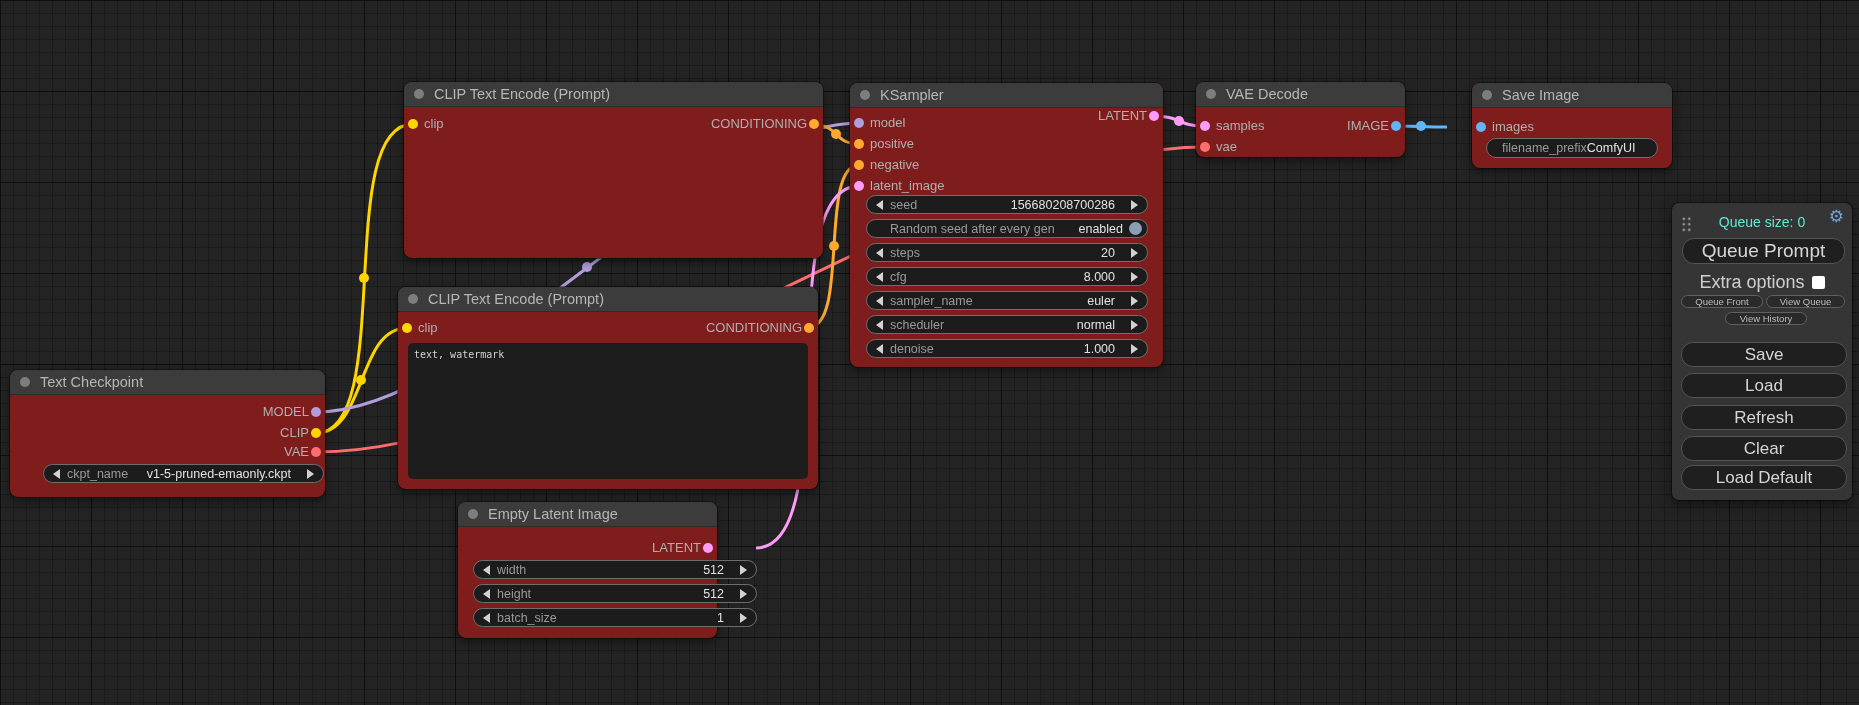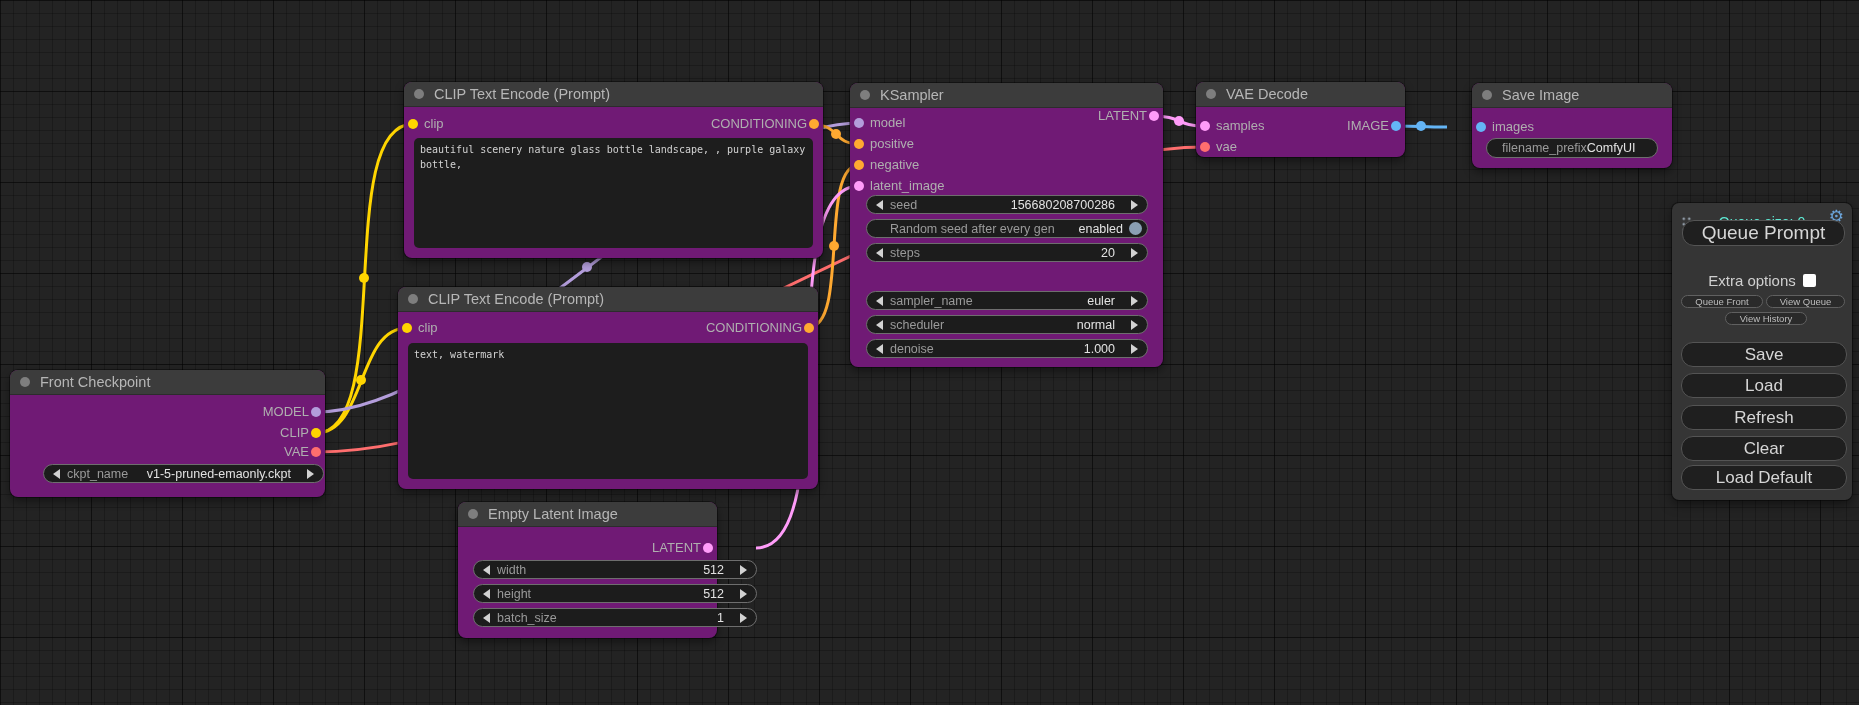--- a/index.html
+++ b/index.html
@@ -10,21 +10,21 @@
     background-image:
       linear-gradient(rgba(0,0,0,0.45) 0 1px, transparent 1px),
       linear-gradient(90deg, rgba(0,0,0,0.45) 0 1px, transparent 1px),
       linear-gradient(rgba(0,0,0,0.22) 0 1px, transparent 1px),
       linear-gradient(90deg, rgba(0,0,0,0.22) 0 1px, transparent 1px);
     background-size:91px 91px, 91px 91px, 13px 13px, 13px 13px;
   }
   .wires{position:absolute;left:0;top:0;z-index:1;}
   .wires path{fill:none;stroke-width:3;}
   .node{
-    position:absolute;background:#701a75;border-radius:8px;z-index:2;
+    position:absolute;background:#7f1d1d;border-radius:8px;z-index:2;
     box-shadow:0 0 0 1px rgba(0,0,0,0.4), 0 4px 10px rgba(0,0,0,0.45);
   }
   .ntitle{
     height:24px;background:#3c3c3c;border-radius:8px 8px 0 0;
     border-bottom:1px solid #2c2c2c;display:flex;align-items:center;
     color:#b6b6b6;font-size:14.5px;
   }
   .tdot{width:10px;height:10px;border-radius:50%;background:#7e7e7e;margin:0 10px 0 10px;flex:0 0 auto;}
   .srow{position:absolute;left:0;right:0;height:16px;line-height:16px;font-size:13px;color:#afafaf;}
   .sdot{position:absolute;width:10px;height:10px;border-radius:50%;top:3px;}
@@ -58,21 +58,21 @@
     background-image:radial-gradient(#8f9aa5 1.1px, transparent 1.6px);
     background-size:5.5px 5.5px;background-position:0 0;
   }
   .gear{position:absolute;right:8px;top:5px;font-size:17px;line-height:17px;}
   .qbtn{
     position:absolute;left:9px;width:166px;height:25px;background:#1f1f1f;
     border:1px solid #545454;border-radius:12px;color:#d6d6d6;
     display:flex;align-items:center;justify-content:center;font-size:17px;box-sizing:border-box;
   }
   .qbtn.big{height:26px;font-size:19px;left:10px;width:163px;}
-  .extra{position:absolute;left:0;right:0;top:69px;display:flex;align-items:center;justify-content:center;gap:7px;color:#cfcfcf;font-size:15px;}
+  .extra{position:absolute;left:0;right:0;top:69px;display:flex;align-items:center;justify-content:center;gap:7px;color:#cfcfcf;font-size:18px;}
   .cb{width:13px;height:13px;border-radius:2px;display:inline-block;}
   .sbtn{
     position:absolute;height:13px;background:#2a2a2a;border:1px solid #606060;border-radius:7px;
     color:#bdbdbd;font-size:9.5px;display:flex;align-items:center;justify-content:center;box-sizing:border-box;
   }
 </style>
 </head>
 <body>
 
 <svg class="wires" width="1859" height="705">
@@ -110,21 +110,21 @@
   </g>
   <g>
     <path d="M1396,126 C1422,126 1421,127 1447,127" stroke="#64B5F6"></path>
     <circle cx="1421" cy="126" r="5" fill="#64B5F6"></circle>
   </g>
 </svg>
 
 <div class="node" style="left:10px;top:370px;width:315px;height:127px">
   <div class="ntitle">
     <span class="tdot"></span>
-    <span>Front Checkpoint</span>
+    <span>Text Checkpoint</span>
   </div>
   <div class="srow" style="top:34px">
     <span class="slab out">MODEL</span>
     <span class="sdot out" style="background: rgb(179, 157, 219);"></span>
   </div>
   <div class="srow" style="top:55px">
     <span class="slab out">CLIP</span>
     <span class="sdot out" style="background: rgb(255, 213, 0);"></span>
   </div>
   <div class="srow" style="top:74px">
@@ -143,21 +143,20 @@
   <div class="ntitle">
     <span class="tdot"></span>
     <span>CLIP Text Encode (Prompt)</span>
   </div>
   <div class="srow" style="top:34px">
     <span class="sdot in" style="background: rgb(255, 213, 0);"></span>
     <span class="slab in">clip</span>
     <span class="slab out">CONDITIONING</span>
     <span class="sdot out" style="background: rgb(255, 169, 49);"></span>
   </div>
-  <div class="prompt" style="left:10px;top:56px;width:399px;height:110px">beautiful scenery nature glass bottle landscape, , purple galaxy bottle,</div>
 </div>
 
 <div class="node" style="left:398px;top:287px;width:420px;height:202px">
   <div class="ntitle">
     <span class="tdot"></span>
     <span>CLIP Text Encode (Prompt)</span>
   </div>
   <div class="srow" style="top:33px">
     <span class="sdot in" style="background: rgb(255, 213, 0);"></span>
     <span class="slab in">clip</span>
@@ -232,20 +231,26 @@
     <span style="margin-left:14px">Random seed after every gen</span>
     <span class="wval" style="margin-right:4px">enabled</span>
     <span class="toggle" style="background: rgb(138, 159, 180);"></span>
   </div>
   <div class="pill" style="left:16px;top:160px;width:282px">
     <span class="arrL"></span>
     <span>steps</span>
     <span class="wval">20</span>
     <span class="arrR"></span>
   </div>
+  <div class="pill" style="left:16px;top:184px;width:282px">
+    <span class="arrL"></span>
+    <span>cfg</span>
+    <span class="wval">8.000</span>
+    <span class="arrR"></span>
+  </div>
   <div class="pill" style="left:16px;top:232px;width:282px">
     <span class="arrL"></span>
     <span>scheduler</span>
     <span class="wval">normal</span>
     <span class="arrR"></span>
   </div>
   <div class="pill" style="left:16px;top:208px;width:282px">
     <span class="arrL"></span>
     <span>sampler_name</span>
     <span class="wval">euler</span>
@@ -289,21 +294,21 @@
     <span style="margin-left:6px">filename_prefix</span>
     <span class="wval" style="">ComfyUI</span>
   </div>
 </div>
 
 <div class="qpanel">
   <span class="qhandle"></span>
   <div class="qhead">Queue size: 0</div>
   <span class="gear" style="color: rgb(107, 163, 216);">⚙</span>
 
-  <div class="qbtn big" style="top:17px">Queue Prompt</div>
+  <div class="qbtn big" style="top:35px">Queue Prompt</div>
 
   <div class="extra">
     <span>Extra options</span>
     <span class="cb" style="background: rgb(255, 255, 255);"></span>
   </div>
 
   <div class="sbtn" style="left:9px;top:92px;width:82px">Queue Front</div>
   <div class="sbtn" style="left:94px;top:92px;width:79px">View Queue</div>
   <div class="sbtn" style="left:53px;top:109px;width:82px">View History</div>
 

